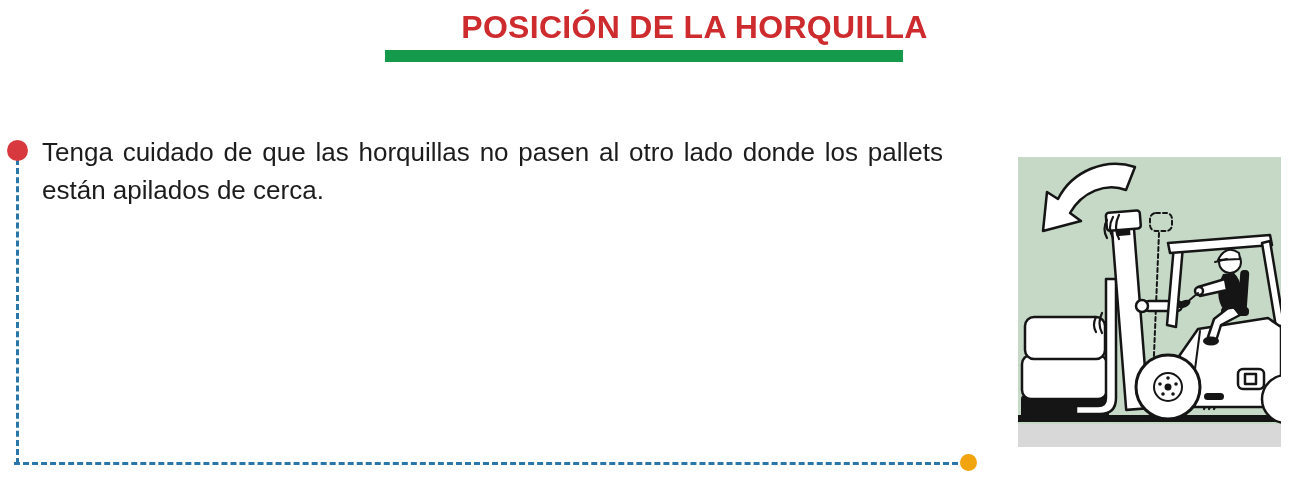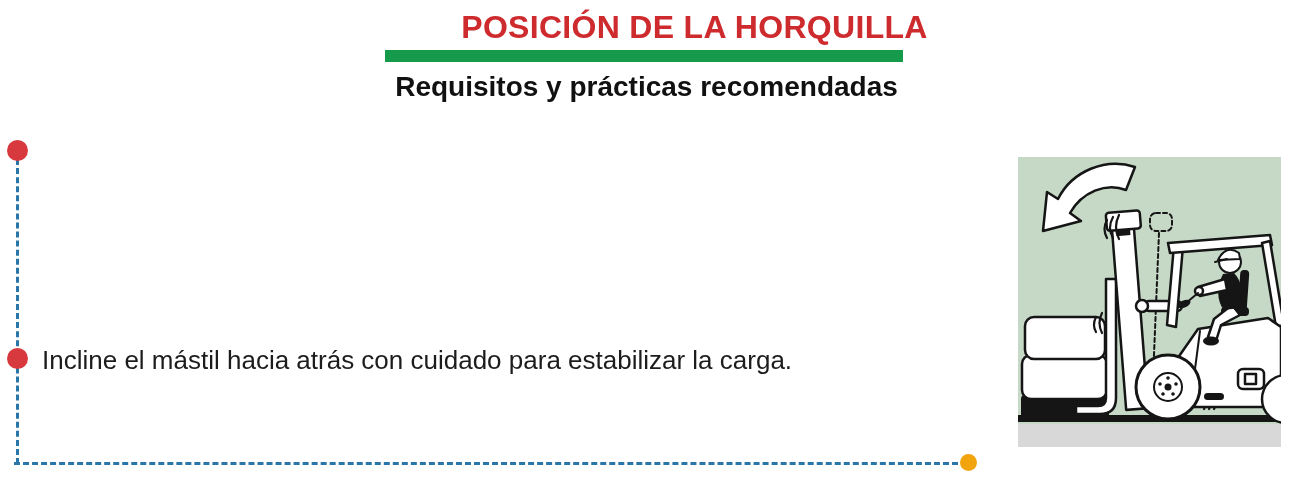--- a/index.html
+++ b/index.html
@@ -77,33 +77,29 @@
   .il-bg{fill:var(--illustration-bg-green);}
   .il-floor{fill:var(--illustration-floor-gray);}
 </style>
 </head>
 <body>
 
 <div class="page">
 
   <div class="title">POSICIÓN DE LA HORQUILLA</div>
   <div class="green-bar"></div>
-  <div class="subtitle">Requisitos y prácticas recomendadas</div>
 
   <div class="v-dash"></div>
 
   <div class="bullet-item item-1">
     <span class="dot"></span>
+    <span>Tenga cuidado de que las horquillas no pasen al otro lado donde los pallets están apilados de cerca.</span>
   </div>
 
 
-  <div class="bullet-item item-3">
-    <span class="dot"></span>
-    <span>Incline el mástil hacia atrás con cuidado para estabilizar la carga.</span>
-  </div>
 
 
   <div class="h-dash"></div>
   <div class="end-dot"></div>
 
   <svg class="illustration" viewBox="0 0 263 290" xmlns="http://www.w3.org/2000/svg">
     <defs>
       <clipPath id="scene">
           <rect x="0" y="0" width="263" height="267"></rect>
         </clipPath>

